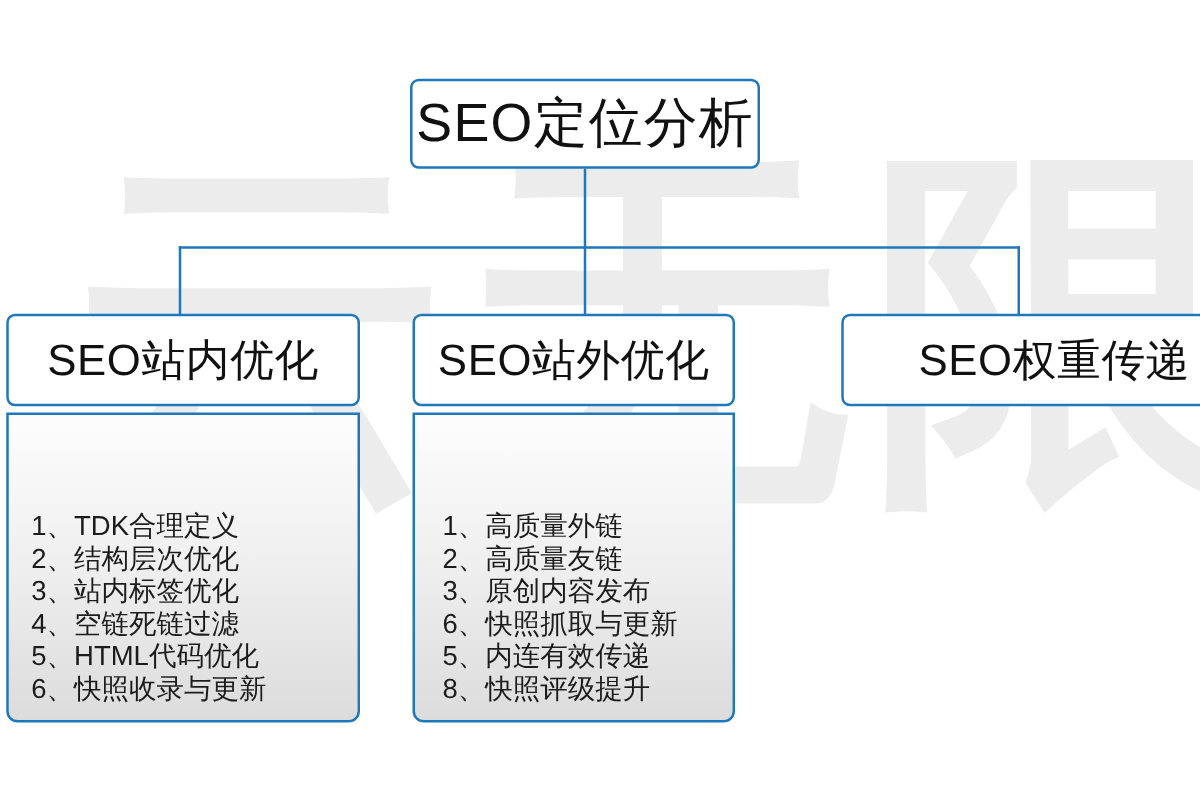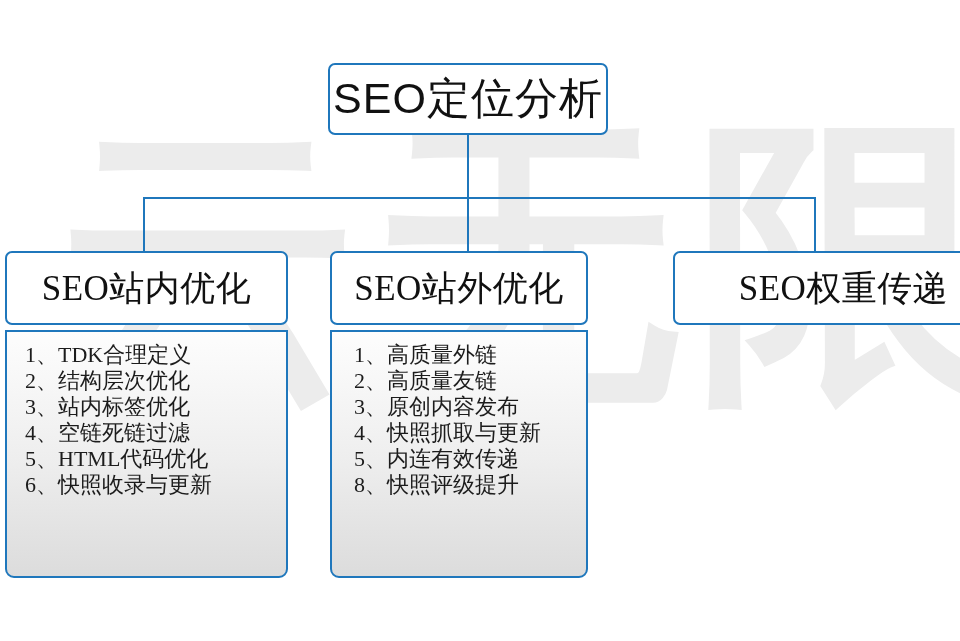--- a/index.html
+++ b/index.html
@@ -75,21 +75,20 @@
     font-size: 43px;
     color: #111111;
     letter-spacing: 1px;
     white-space: nowrap;
   }
 
   
   .column {
     position: absolute;
     top: 251px;
-    font-family: Liberation Serif, serif;
   }
   .col-head {
     border: 2px solid #1f77bc;
     border-radius: 7px;
     background: #ffffff;
     height: 74px;
     box-sizing: border-box;
     display: flex;
     align-items: center;
     justify-content: center;
@@ -99,30 +98,30 @@
     color: #111111;
     white-space: nowrap;
     letter-spacing: 0.5px;
   }
   .col-body {
     margin-top: 5px;
     border: 2px solid #1f77bc;
     border-radius: 0 0 9px 9px;
     box-sizing: border-box;
     height: 248px;
-    padding: 10px 0 0 0;
+    padding: 10px 0 12px 0;
     background: linear-gradient(to bottom,
         #fdfdfd 0%,
         #f7f7f7 22%,
         #eeeeee 52%,
         #e4e4e4 78%,
         #dcdcdc 100%);
     display: flex;
     flex-direction: column;
-    justify-content: flex-start;
+    justify-content: flex-end;
   }
   .col-body .item {
     font-size: 22px;
     color: #1c1c1c;
     line-height: 26px;
     white-space: nowrap;
   }
 
   .col-1 { left: 5px;   width: 283px; }
   .col-2 { left: 330px; width: 258px; }
@@ -168,21 +167,21 @@
   </div>
 
   <div class="column col-2">
     <div class="col-head">
       <div class="head-text">SEO站外优化</div>
     </div>
     <div class="col-body">
       <div class="item">1、高质量外链</div>
       <div class="item">2、高质量友链</div>
       <div class="item">3、原创内容发布</div>
-      <div class="item">4、快照抓取与更新</div>
+      <div class="item">6、快照抓取与更新</div>
       <div class="item">5、内连有效传递</div>
       <div class="item">8、快照评级提升</div>
     </div>
   </div>
 
   <div class="column col-3">
     <div class="col-head">
       <div class="head-text">SEO权重传递</div>
     </div>
   </div>

